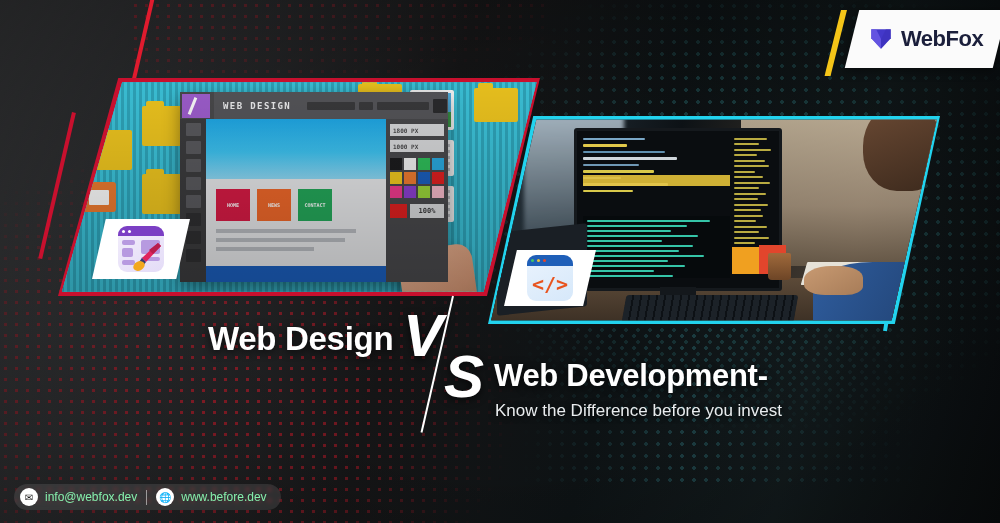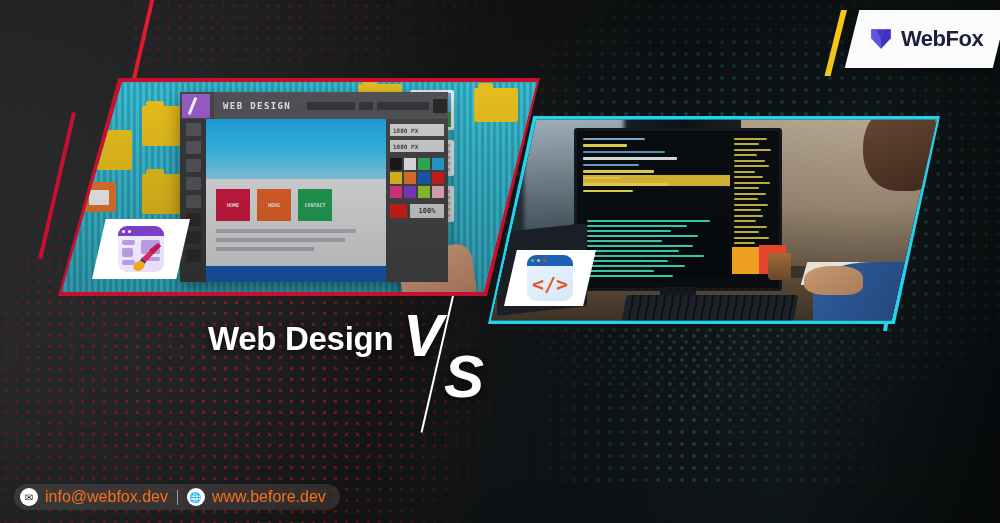--- a/index.html
+++ b/index.html
@@ -210,21 +210,21 @@
   .h-sub { position:absolute; left:495px; top:400px; width:320px; font-size:17px;
       color:#e9ecee; line-height:1.35; text-shadow:0 1px 6px rgba(0,0,0,.7); }
 
   
   .footer-pill { position:absolute; left:14px; top:484px; height:26px; border-radius:13px;
       background:rgba(255,255,255,.10); display:flex; align-items:center;
       padding:0 14px 0 6px; gap:9px; backdrop-filter:blur(2px); }
   .f-item { display:flex; align-items:center; gap:7px; }
   .f-ico { width:18px; height:18px; border-radius:50%; background:#fff;
       display:flex; align-items:center; justify-content:center; color:#1a1a1a; font-size:10px; }
-  .f-txt { color:#f97316; font-size:16px; }
+  .f-txt { color:#86efac; font-size:12px; }
   .f-div { width:1px; height:15px; background:rgba(255,255,255,.5); }
 </style>
 </head>
 <body>
 
 <div class="banner">
 
   <div class="bg-base"></div>
   <div class="bg-red-dots"></div>
   <div class="bg-red-dots-top"></div>
@@ -448,20 +448,22 @@
       <span class="dot" style="left:16px;background:#e2452c"></span>
       <span class="tag">&lt;/&gt;</span>
     </div>
   </div>
 
   <div class="headline">
     <div class="h-web-design">Web Design</div>
     <div class="vs-v">V</div>
     <div class="vs-slash"></div>
     <div class="vs-s">S</div>
+    <div class="h-web-dev">Web Development-</div>
+    <div class="h-sub">Know the Difference before you invest</div>
   </div>
 
   <div class="footer-pill">
     <div class="f-item">
       <span class="f-ico">✉</span>
       <span class="f-txt">info@webfox.dev</span>
     </div>
     <span class="f-div"></span>
     <div class="f-item">
       <span class="f-ico">🌐</span>

